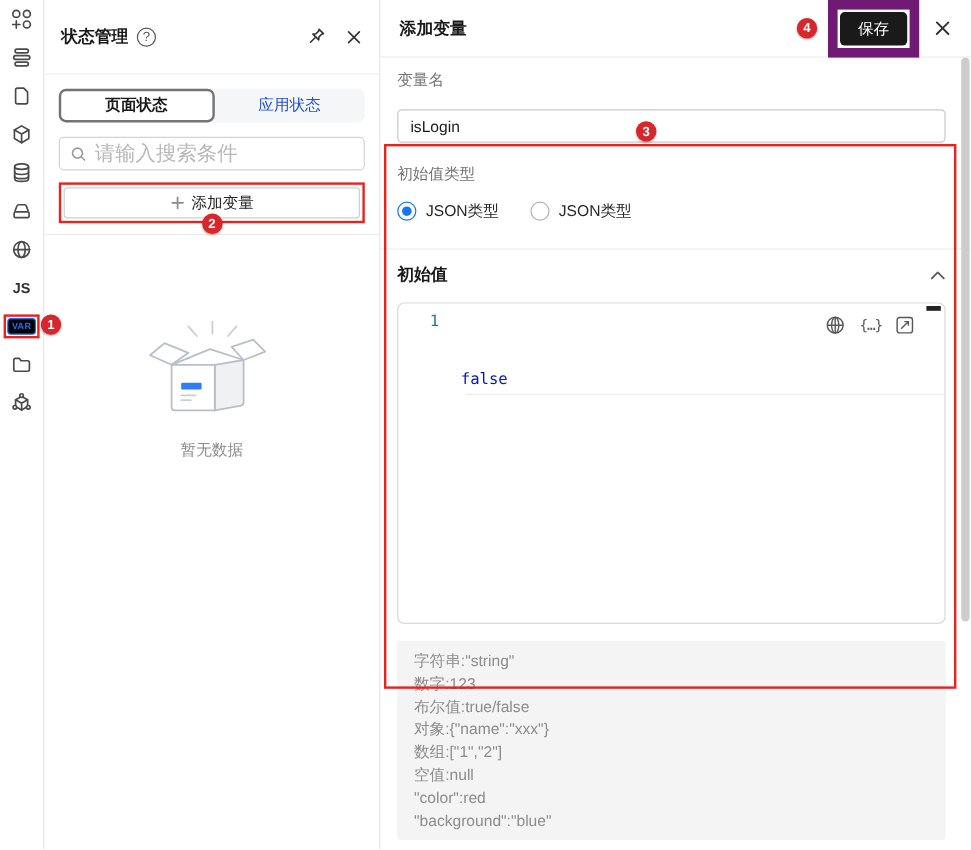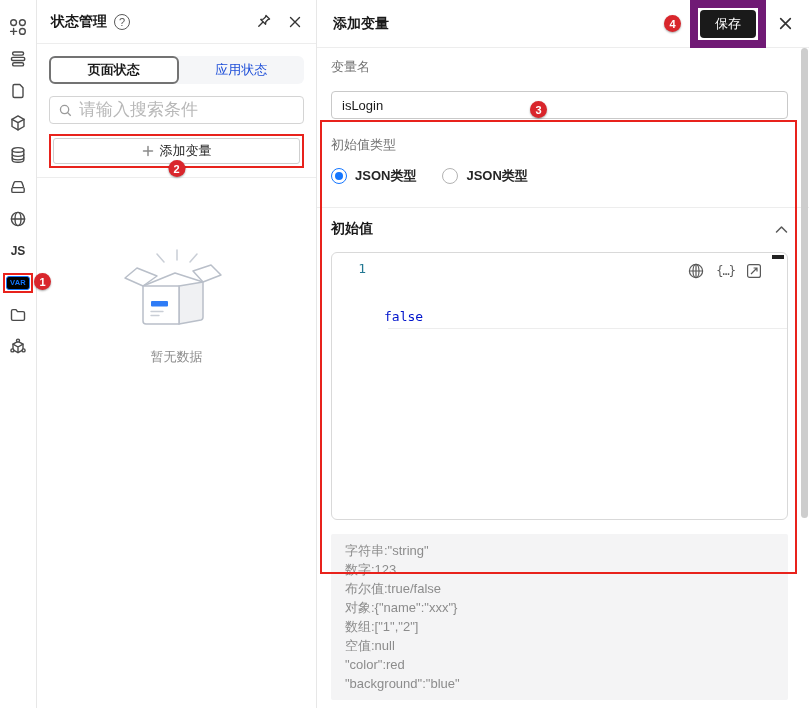--- a/index.html
+++ b/index.html
@@ -2,38 +2,38 @@
 <html><head>
 <meta charset="utf-8">
 <style>
   * { box-sizing: border-box; margin: 0; padding: 0; }
   html,body { width: 809px; height: 708px; overflow: hidden; background:#fff;
     font-family: "Liberation Sans", sans-serif; color:#1a1a1a; }
   .root { display:flex; width:809px; height:708px; }
 
   
   .activity-bar { width:37px; height:100%; border-right:1px solid #e7e7e7;
-    display:flex; flex-direction:column; align-items:center; padding-top:11px; flex:none;}
+    display:flex; flex-direction:column; align-items:center; flex:none;}
   .act-slot { height:32px; width:36px; display:flex; align-items:center; justify-content:center;
     position:relative; cursor:pointer; }
   .act-slot svg { stroke:#4a4a4a; fill:none; stroke-width:1.4; stroke-linecap:round; stroke-linejoin:round;}
   .js-txt { font-size:12px; font-weight:bold; color:#333; letter-spacing:0; }
   .var-chip { border:1.5px solid #1476ff; border-radius:3px; background:#000000; color:#1476ff;
     font-size:7.5px; font-weight:bold; padding:2px 3px; line-height:1; letter-spacing:.3px;}
   .var-wrap { outline:2px solid #e8221c; outline-offset:1px; display:inline-flex; }
 
   
   .badge { width:17px; height:17px; border-radius:50%; background:#d9262c; color:#fff;
     font-size:11px; font-weight:bold; display:flex; align-items:center; justify-content:center;
     box-shadow:0 1px 2px rgba(0,0,0,.35); z-index:30; flex:none;}
 
   
   .state-panel { width:280px; height:100%; border-right:1px solid #e7e7e7; flex:none;
     display:flex; flex-direction:column; position:relative; }
-  .panel-header { height:44px; display:flex; align-items:center; padding:16px 14px;
+  .panel-header { height:62px; display:flex; align-items:center; padding:16px 14px;
     border-bottom:1px solid #ededed; flex:none;}
   .panel-title { font-size:14px; font-weight:bold; }
   .help-circle { width:16px; height:16px; border:1px solid #595959; border-radius:50%;
     color:#595959; font-size:11px; display:inline-flex; align-items:center; justify-content:center;
     margin-left:7px; cursor:pointer;}
   .hdr-icons { margin-left:auto; display:flex; align-items:center; gap:16px; }
   .hdr-icons svg { stroke:#333; fill:none; stroke-width:1.4; stroke-linecap:round; stroke-linejoin:round; cursor:pointer;}
 
   .tabs { margin:12px 12px 0; height:28px; background:#f5f6f8; border-radius:6px; display:flex; }
   .tab { flex:1; display:flex; align-items:center; justify-content:center; font-size:13px;
@@ -71,21 +71,21 @@
 
   .vp-body { flex:1; position:relative; padding:0 21px 0 14px; }
   .form-annotate { position:absolute; left:3px; right:12px; top:72px; height:454px;
     border:2px solid #e8221c; pointer-events:none; z-index:5; }
   .badge-3 { position:absolute; left:213px; top:53px; }
 
   .field-label { margin-top:10px; font-size:13px; color:#737373; }
   .name-input { margin-top:15px; width:100%; height:28px; border:1px solid #c9c9c9; border-radius:4px;
     padding:0 10px; font-size:13px; color:#1a1a1a; outline:none; font-family:"Liberation Sans",sans-serif;}
 
-  .radio-row { margin-top:13px; display:flex; align-items:flex-start; gap:26px;font-weight:bold; }
+  .radio-row { margin-top:13px; display:flex; align-items:flex-start; gap:26px; }
   .radio-item { display:flex; align-items:center; gap:8px; font-size:13px; color:#262626; cursor:pointer;}
   .radio-dot { width:16px; height:16px; border-radius:50%; border:1px solid #b3b3b3; background:#fff;
     display:flex; align-items:center; justify-content:center; flex:none;}
   .radio-dot.on { border-color:#1476ff; }
   .radio-dot.on::after { content:""; width:8px; height:8px; border-radius:50%; background:#1476ff; }
 
   .full-divider { height:1px; background:#ededed; margin:22px -21px 0 -14px; }
 
   .section-row { margin-top:12px; display:flex; align-items:center; }
   .section-title { font-size:14px; font-weight:bold; }

